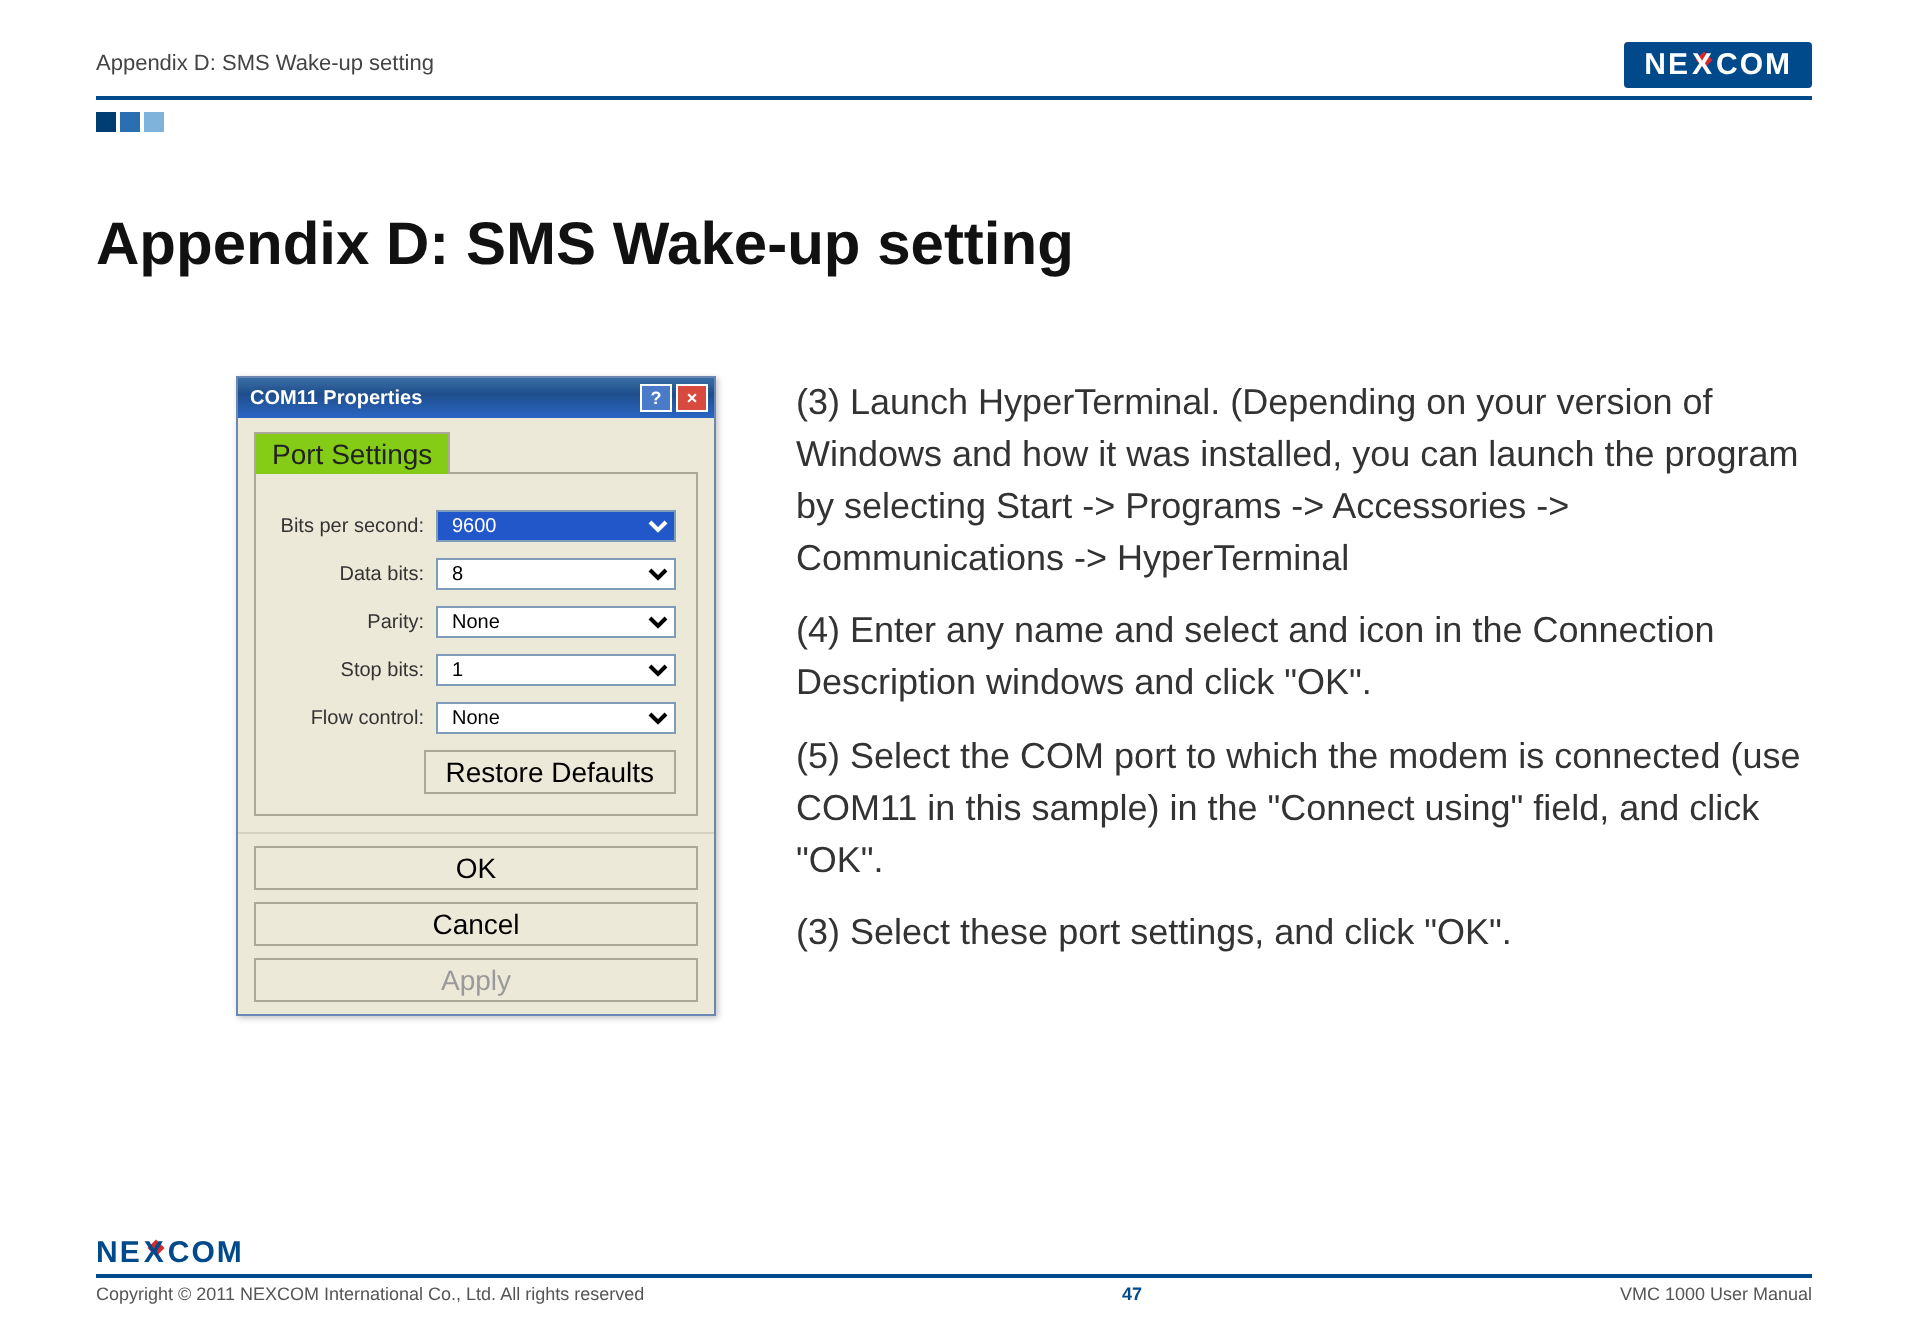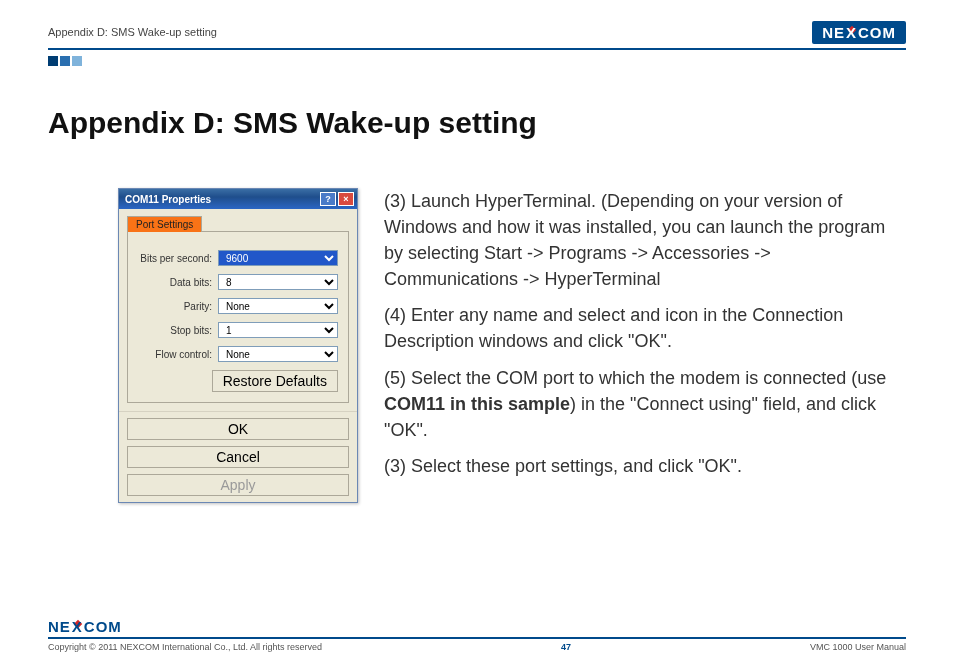--- a/index.html
+++ b/index.html
@@ -79,27 +79,27 @@
   h1.title {
     font-family: "Trebuchet MS", "Segoe UI", Arial, sans-serif;
     font-weight: 700;
     font-size: 30px;
     color: #111;
     margin-top: 40px;
     margin-bottom: 48px;
   }
   .content {
     display: flex;
-    gap: 26px;
+    gap: 40px;
     align-items: flex-start;
   }
   .dialog-col { flex: 0 0 auto; margin-left: 70px; }
   .text-col { flex: 1; font-size: 18px; line-height: 1.45; color: #333; }
   .text-col p { margin-bottom: 10px; }
-  .text-col strong { font-weight: 700; }
+  .text-col strong { font-weight: 400; }
 
   
   .xp-window {
     width: 240px;
     border: 1px solid #6b88b4;
     background: #ece9d8;
     font-size: 10px;
     font-family: Tahoma, Arial, sans-serif;
     box-shadow: 1px 1px 3px rgba(0,0,0,.25);
   }
@@ -121,22 +121,22 @@
     background: #4a7bc8;
     display:flex; align-items:center; justify-content:center;
     font-size: 9px;
   }
   .tb-close { background:#d94a3e; }
   .xp-body { padding: 6px 8px 8px 8px; }
   .xp-tab {
     display:inline-block;
     border: 1px solid #aca899;
     border-bottom: none;
-    background:#f97316;
-    font-size:10px;
+    background:#84cc16;
+    font-size:14px;
     padding: 2px 8px;
     position: relative;
     top: 1px;
     z-index: 2;
   }
   .xp-panel {
     border:1px solid #aca899;
     background:#ece9d8;
     padding: 18px 10px 10px 10px;
   }

